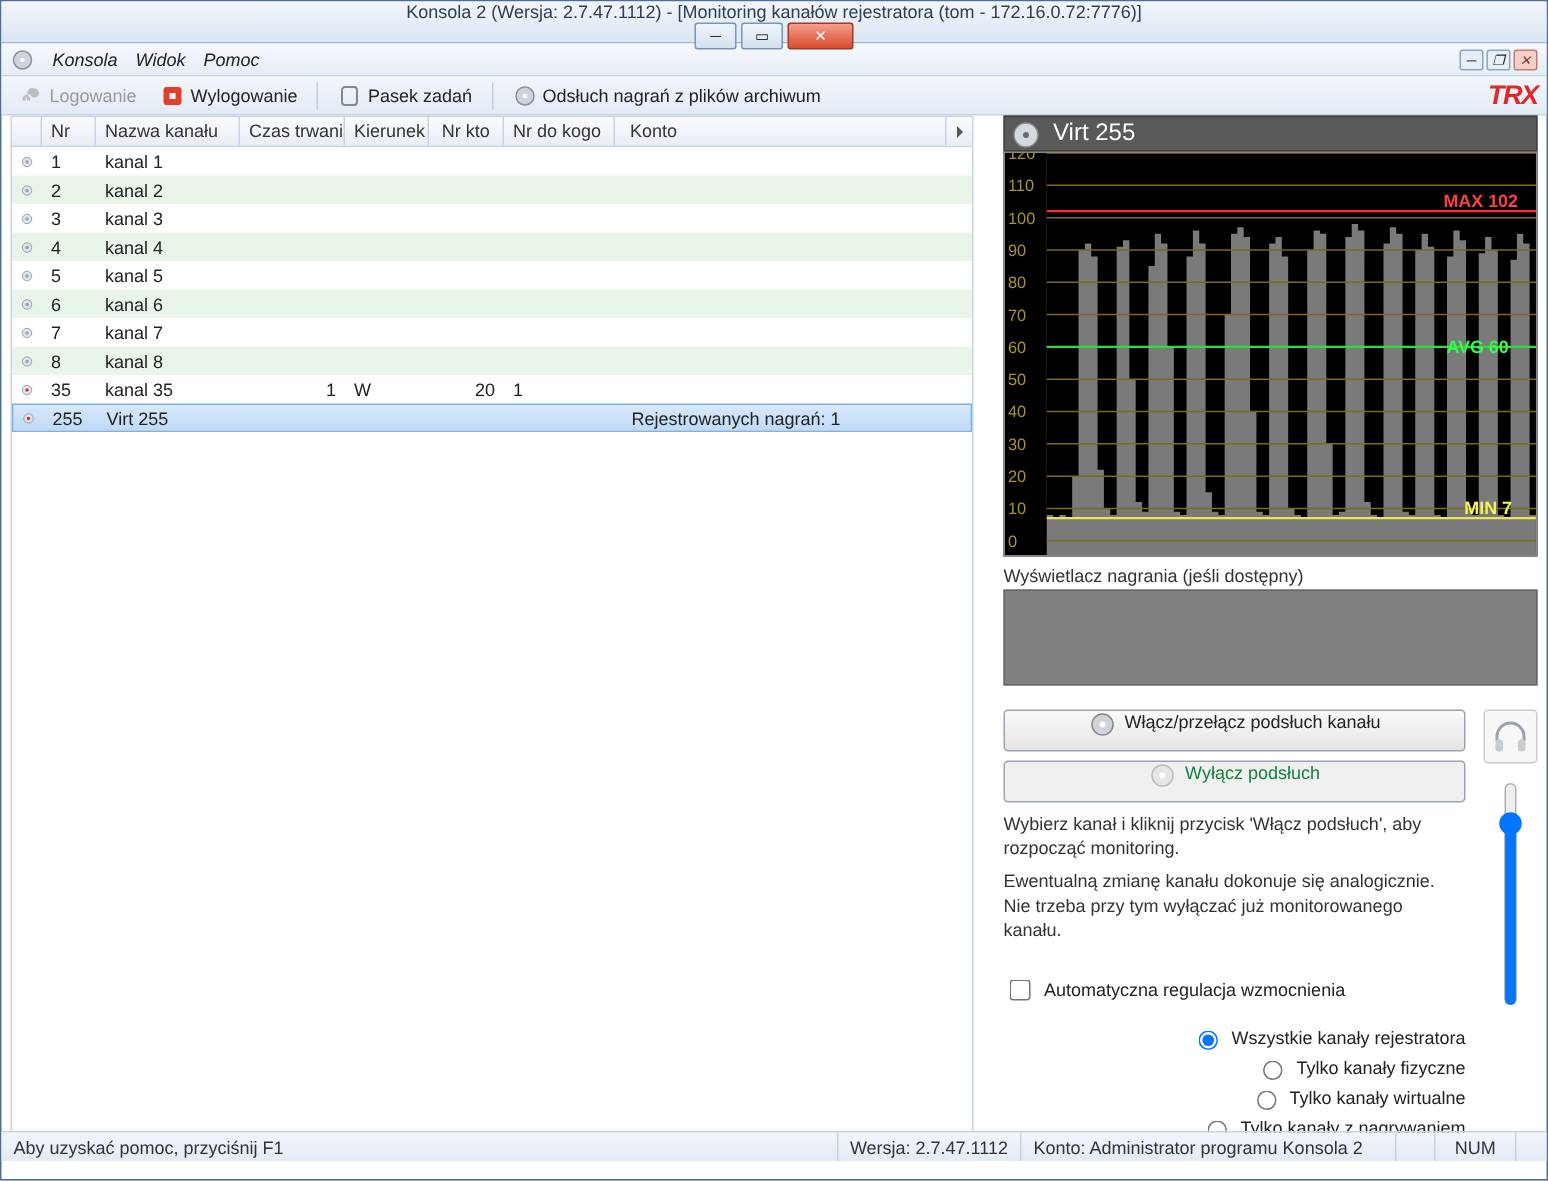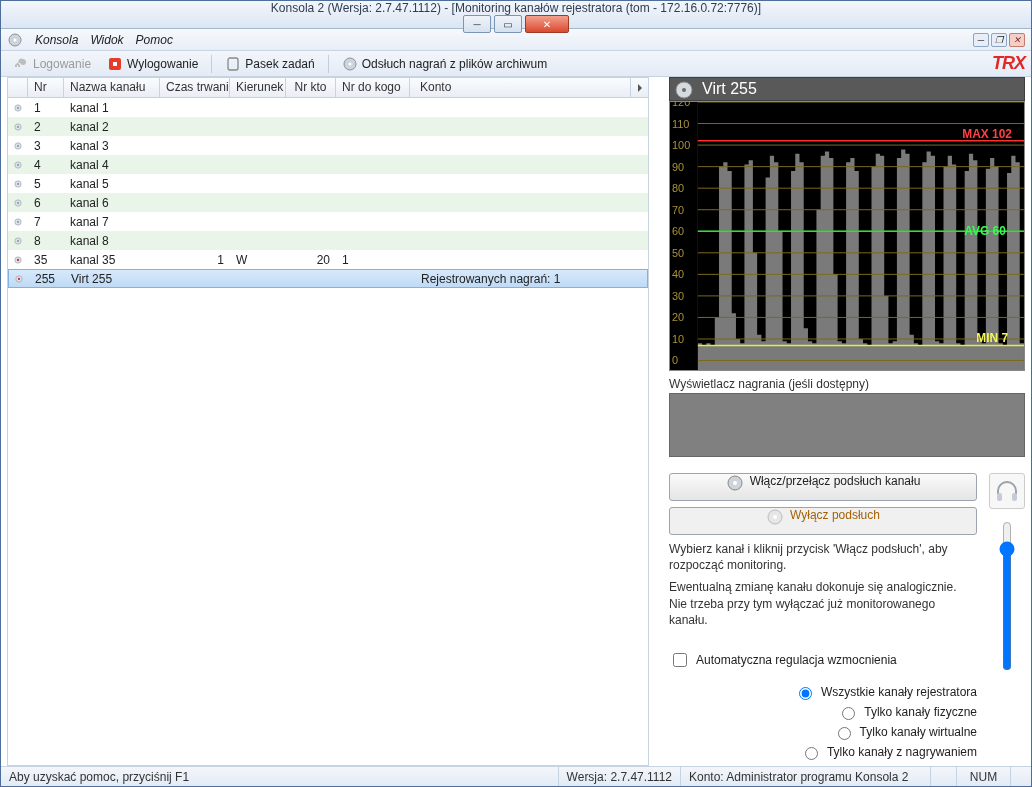--- a/index.html
+++ b/index.html
@@ -49,33 +49,33 @@
   .c-info { flex:1; padding-left:10px;}
   .disc-icon{ width:14px; height:14px; }
   
   .meter-head { height:24px; background:#595959; color:#fff; display:flex; align-items:center; padding-left:32px; border:1px solid #3f3f3f; position:relative; }
   .meter-head .disc { position:absolute; left:4px; top:2px; width:20px; height:20px; }
   .meter-wrap { height:270px; background:#000; border:1px solid #888; position:relative; overflow:hidden; }
   .meter-wrap svg { position:absolute; inset:0; }
   .rec-label { margin-top:6px; color:#333; }
   .rec-disp { margin-top:2px; height:64px; background:#808080; border:1px solid #666; }
   .btn { display:flex; justify-content:center; gap:6px; height:28px; border:1px solid #9aa5b1; border-radius:3px; background:linear-gradient(#fafafa,#e5e5e5); padding:0 10px; }
-  .btn.disabled { color:#a16207; background:#f0f0f0; }
+  .btn.disabled { color:#15803d; background:#f0f0f0; }
   .controls-row { display:flex; gap:12px; margin-top:16px; }
   .controls-col { flex:1; display:flex; flex-direction:column; gap:6px; }
   .info-text { margin-top:0; color:#333; line-height:1.35; }
   .chk { display:flex; align-items:center; gap:6px; margin-top:16px; }
   .chk input { width:14px; height:14px; }
   .radio-group { margin-top:8px; display:flex; flex-direction:column; gap:4px; }
   .radio-group label { display:flex; align-items:center; gap:6px;justify-content:flex-end; }
   .headphones { width:36px; height:36px; border:1px solid #ccc; border-radius:3px; display:flex; align-items:center; justify-content:center; background:#f7f7f7;}
   .slider-wrap { margin-top:10px; display:flex; flex-direction:column; align-items:center; }
   .slider { -webkit-appearance:slider-vertical; writing-mode: bt-lr; width:20px; height:150px; }
   
-  .status { position:absolute; left:0; right:0; bottom:0; height:20px; background:linear-gradient(#f3f6fb,#e3ebf5); display:flex; align-items:center; font-size:12px; color:#333; border-top:1px solid #c6d3e3;}
+  .status { position:absolute; left:0; right:0; bottom:12px; height:20px; background:linear-gradient(#f3f6fb,#e3ebf5); display:flex; align-items:center; font-size:12px; color:#333; border-top:1px solid #c6d3e3;}
   .status .sect { padding:0 8px; border-right:1px solid #c6d3e3; height:100%; display:flex; align-items:center;}
   .status .sect:last-child{border-right:none;}
   .status .grow{ flex:1;}
 </style>
 </head>
 <body>
 
 <div class="window">
 
   <div class="titlebar">

